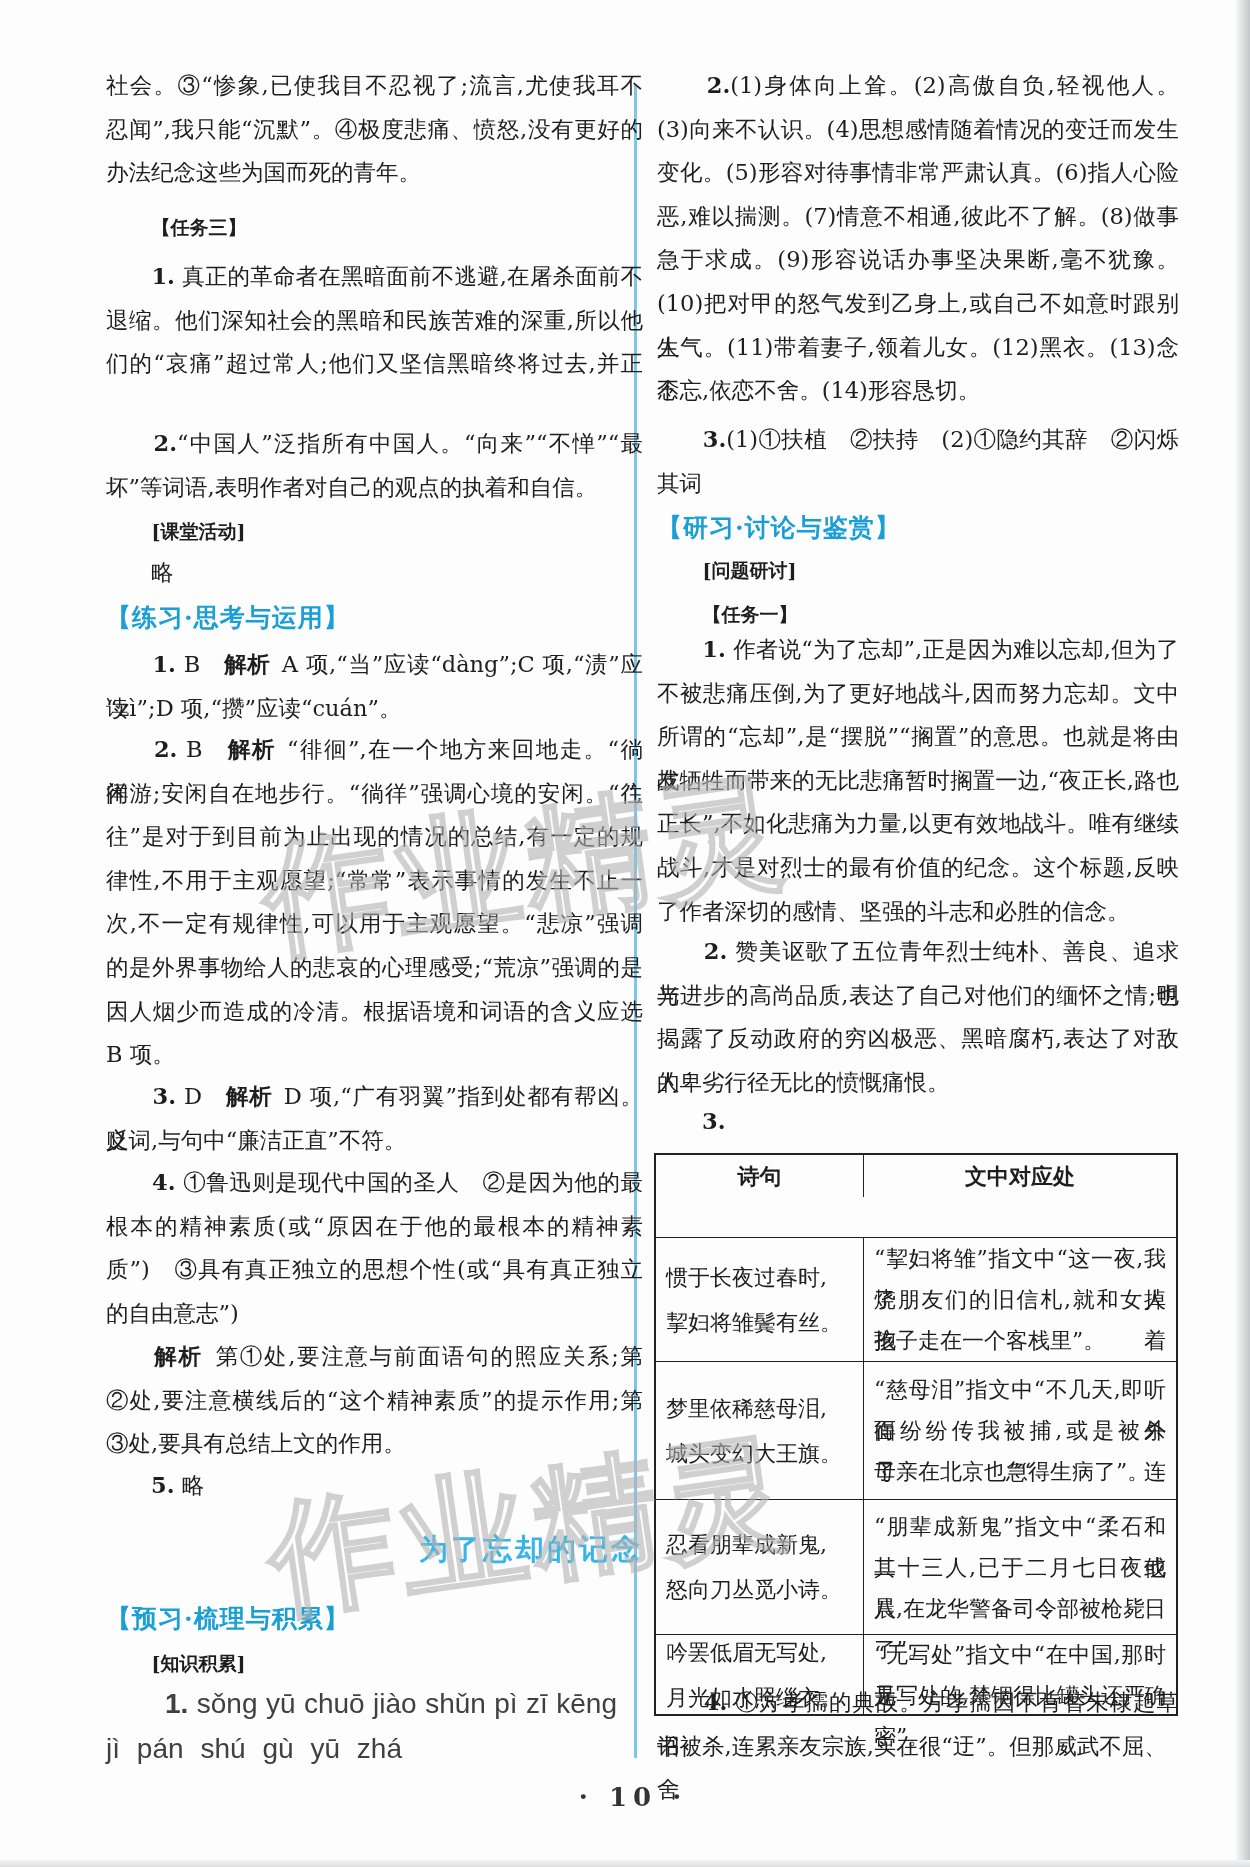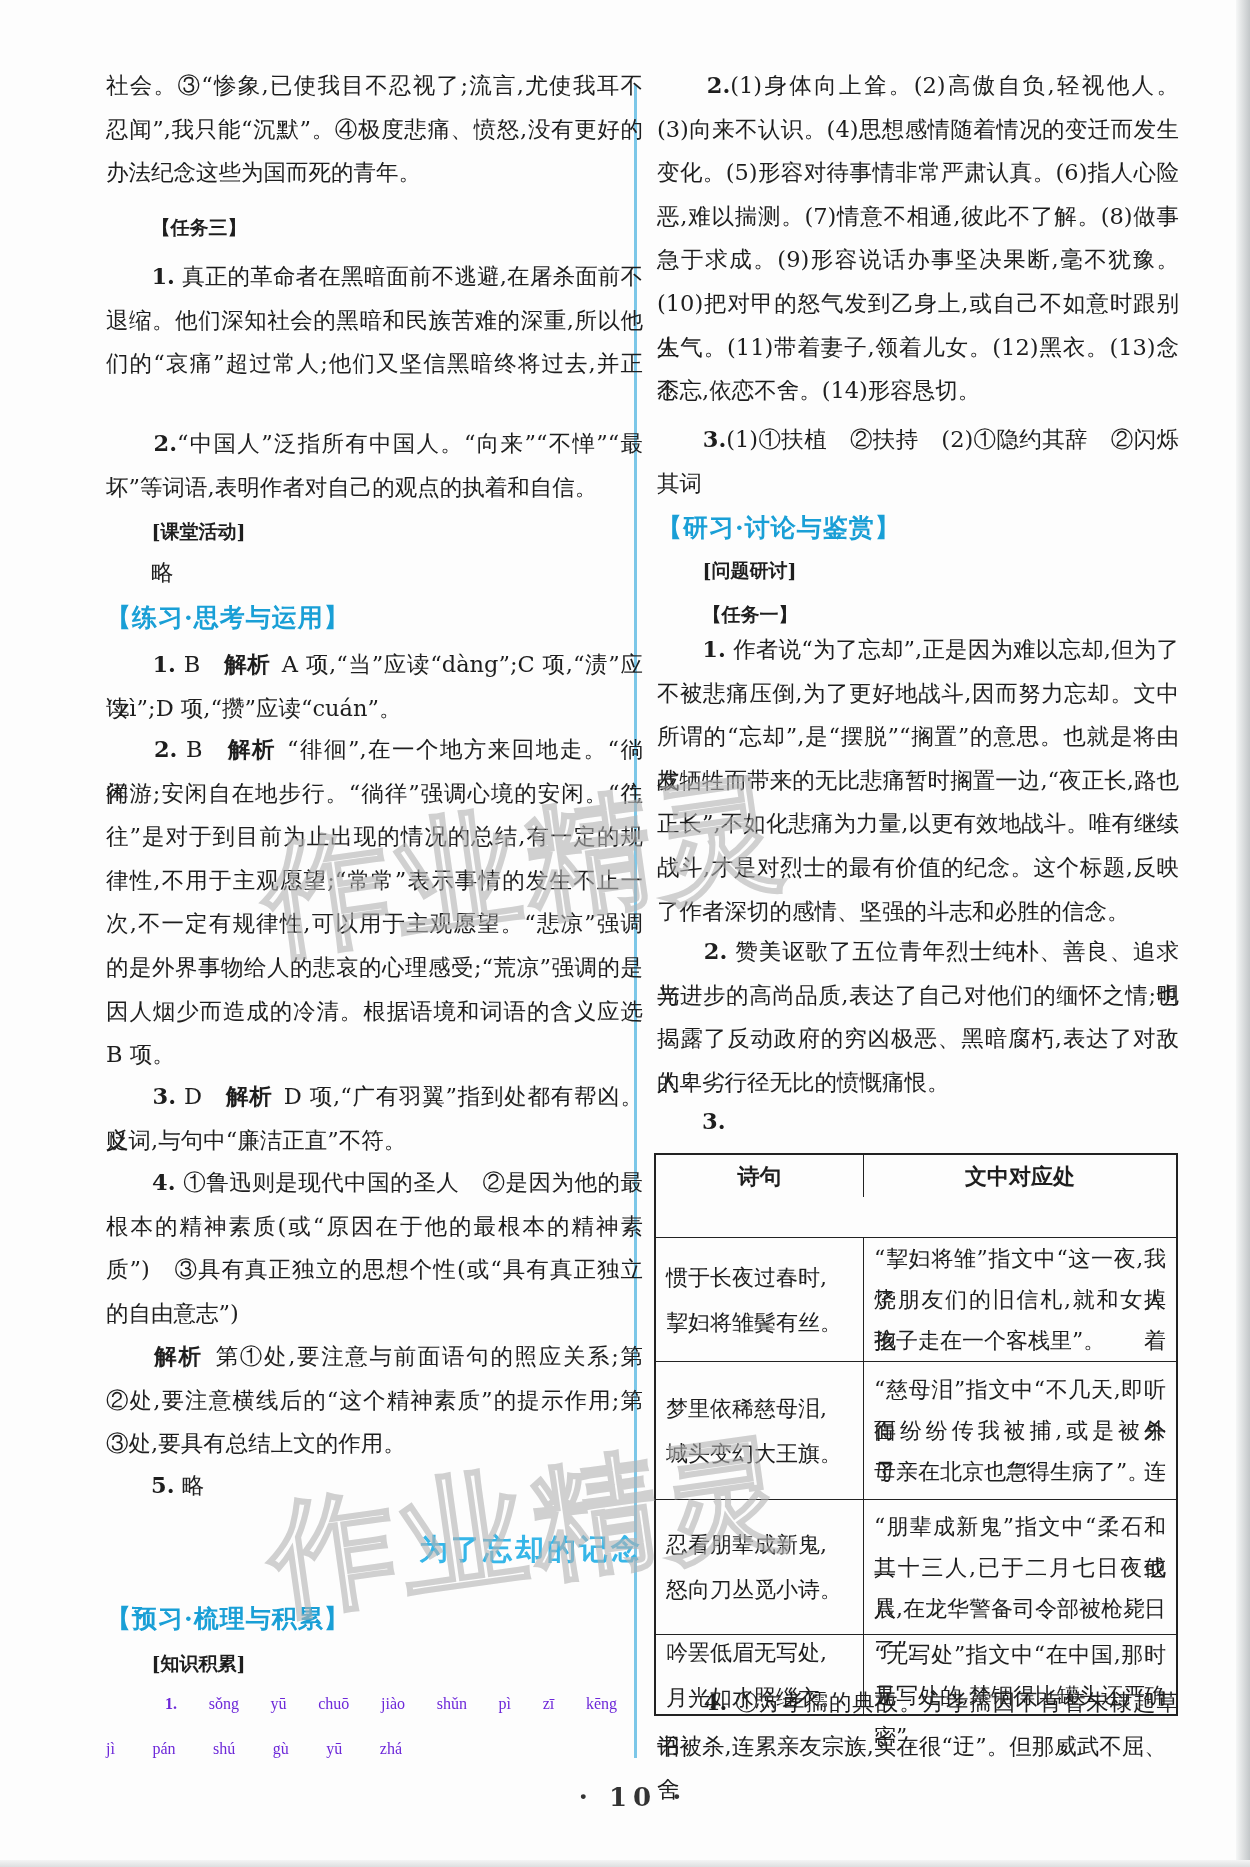--- a/index.html
+++ b/index.html
@@ -41,22 +41,22 @@
   .tc{box-sizing:border-box;display:flex;flex-direction:column;justify-content:center;}
   .tc.c1{width:208px;border-right:1.5px solid #222;padding:2px 10px;}
   .tc.c2{flex:1;padding:2px 10px;}
   .thead{height:42px;}
   .thead .tc{font-weight:700;text-align:center;font-size:23px;}
   .thead .ln{height:38px;line-height:38px;text-align:center;}
   .r1{height:124px;margin-top:40px;} .r2{height:138px;} .r3{height:135px;} .r4{height:80px;}
   .tbl .ln{height:41px;line-height:41px;font-size:22px;}
   .tc.c1 .ln{height:45px;line-height:45px;}
   
-  .pinyin{position:absolute;font-family:Liberation Serif, serif;
-          font-size:16px;color:#6d28d9;height:43.6px;line-height:43.6px;white-space:pre-wrap;}
+  .pinyin{position:absolute;font-family:Liberation Sans, sans-serif;
+          font-size:28px;color:#404040;height:43.6px;line-height:43.6px;white-space:pre-wrap;}
   .pinyin.j{text-align:justify;text-align-last:justify;}
   .pagenum{position:absolute;left:533px;top:1782px;width:200px;text-align:center;
            font-size:26px;color:#333;letter-spacing:6px;font-weight:bold;}
   
   .edge-r{position:absolute;right:0;top:0;width:14px;height:100%;
           background:linear-gradient(to right,#f6f7f7,#c3c7c9);}
   .edge-b{position:absolute;left:0;bottom:0;width:100%;height:7px;
           background:linear-gradient(to bottom,#f4f5f5,#dddfe0);}
 </style>
 </head>

